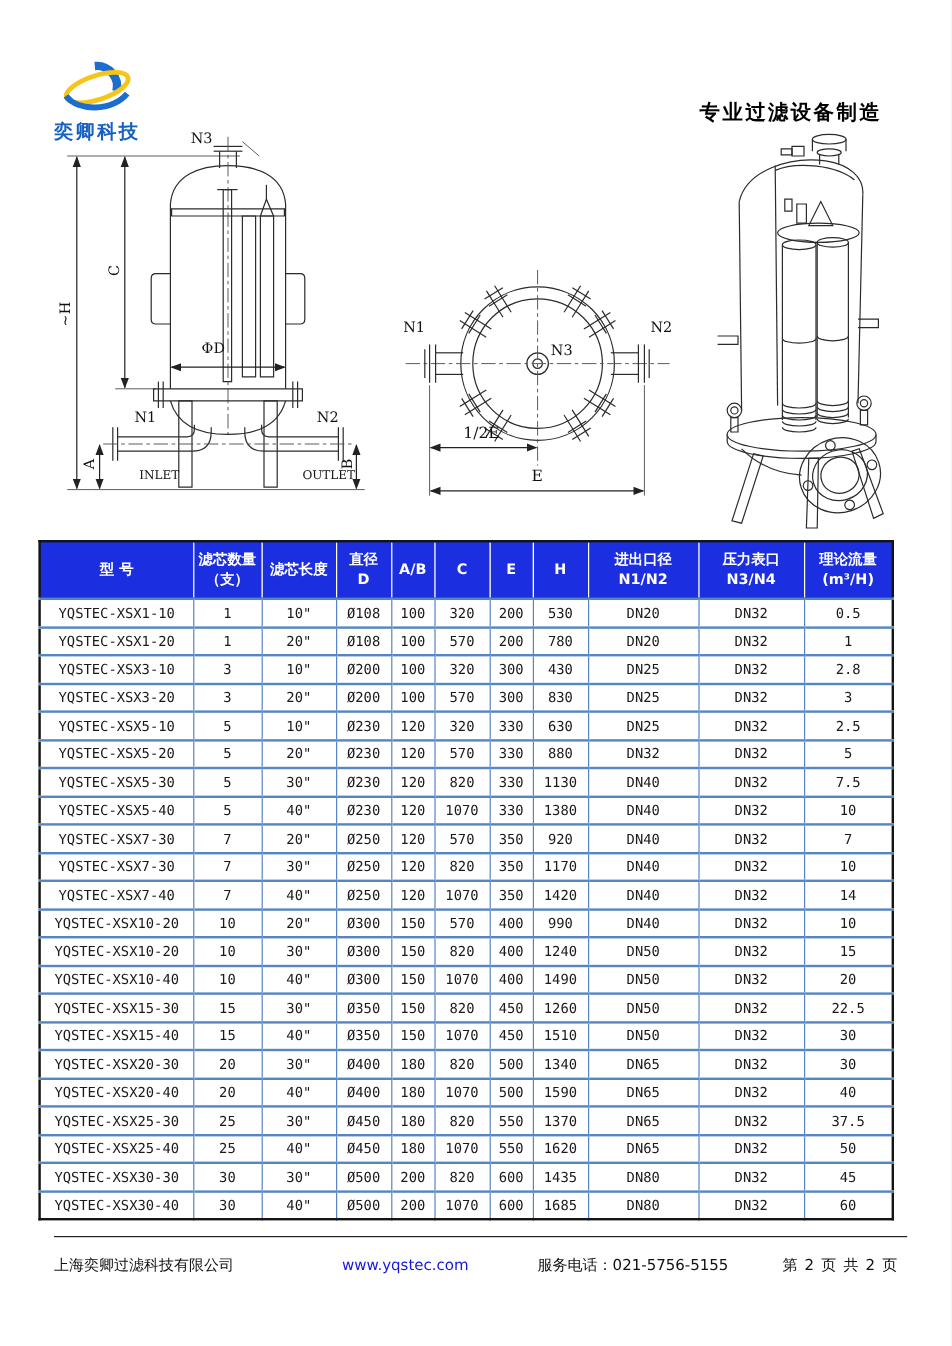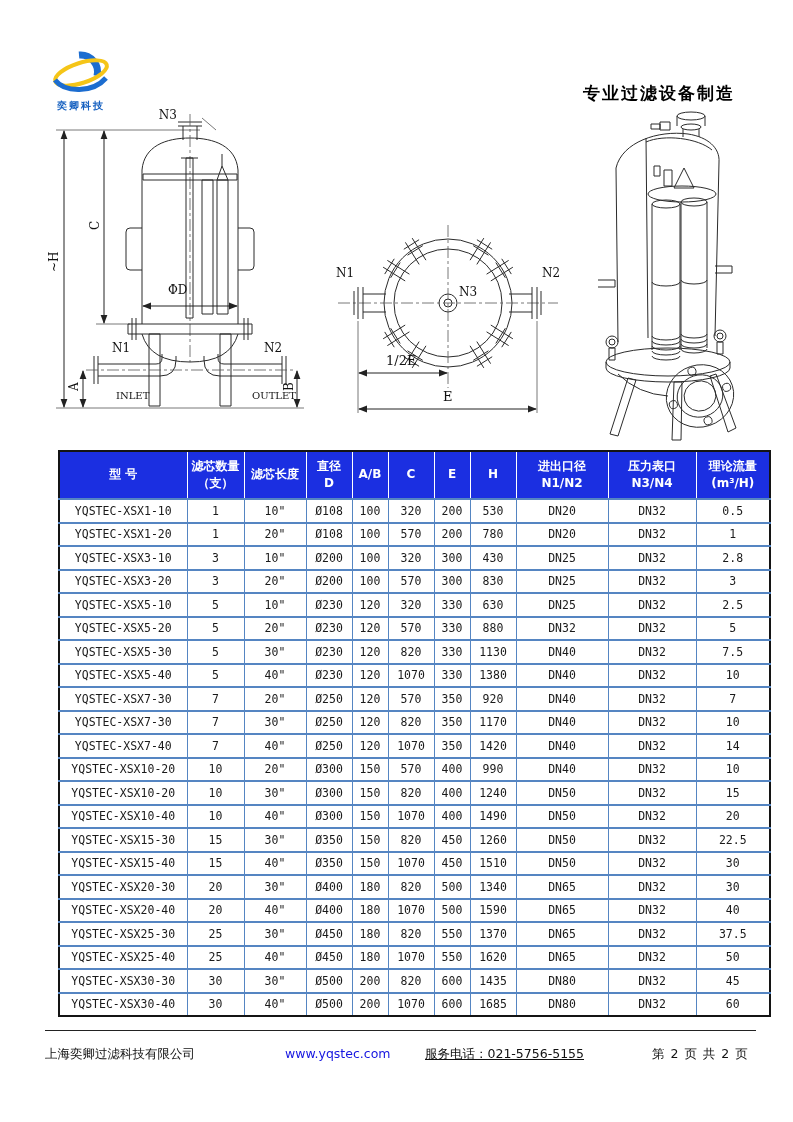--- a/index.html
+++ b/index.html
@@ -1,54 +1,54 @@
 <!DOCTYPE html>
 <html><head>
 <meta charset="utf-8">
 <style>
   html,body{margin:0;padding:0;background:#e8e8e8;}
   .page{position:relative;width:793px;height:1122px;background:#ffffff;margin:0 auto;
         font-family:"Liberation Sans",sans-serif;overflow:hidden;}
   
   .logo{position:absolute;left:36px;top:48px;width:90px;text-align:center;}
-  .logo-text{margin-top:1px;font-size:10px;font-weight:bold;color:#1560C0;letter-spacing:2px;
+  .logo-text{margin-top:1px;font-size:16px;font-weight:bold;color:#1560C0;letter-spacing:2px;
              font-family:"DejaVu Sans",sans-serif;}
   
   .slogan{position:absolute;left:583px;top:82px;font-size:17px;font-weight:bold;color:#000000;
           letter-spacing:2px;font-family:Liberation Sans, sans-serif;}
   
   svg.dwg{position:absolute;overflow:visible;}
   .dwg *{vector-effect:non-scaling-stroke;}
   .ln{stroke:#2b2b2b;stroke-width:1;fill:none;}
   .thin{stroke:#555;stroke-width:0.8;fill:none;}
   .cl{stroke:#555;stroke-width:0.8;fill:none;stroke-dasharray:12 3 3 3;}
   .dim{stroke:#222;stroke-width:1;fill:none;}
   .lbl{fill:#111;stroke:none;font-family:"DejaVu Serif",serif;font-size:12px;}
   .lbl-sm{fill:#111;stroke:none;font-family:"DejaVu Serif",serif;font-size:10px;}
   .dwg-front{left:50px;top:110px;}
   .dwg-topv{left:330px;top:213px;}
   .dwg-iso{left:588px;top:104px;}
   
-  table.spec{position:absolute;left:58px;top:450px;width:711px;border-collapse:collapse;
+  table.spec{position:absolute;left:32px;top:450px;width:711px;border-collapse:collapse;
              table-layout:fixed;border:2px solid #141414;}
   table.spec th{background:#1B2FE1;color:#ffffff;font-size:12px;font-weight:bold;height:46px;
                 border:1px solid #ffffff;border-bottom:1px solid #141414;line-height:1.45;
                 padding:0;font-family:"DejaVu Sans",sans-serif;}
   table.spec th:first-child{border-left:1px solid #1B2FE1;}
   table.spec th:last-child{border-right:1px solid #1B2FE1;margin-left:40px;}
   table.spec td{height:21.5px;text-align:center;vertical-align:middle;font-size:11.5px;
                 color:#1a1a1a;border:1px solid #5585C2;border-top:2px solid #5585C2;
                 padding:0;font-family:"DejaVu Sans Mono",monospace;white-space:nowrap;overflow:hidden;}
   
   .footer-line{position:absolute;left:45px;top:1030px;width:711px;border-top:1.5px solid #222;}
   .footer span{position:absolute;top:1046px;font-size:12.5px;color:#111;
                font-family:"DejaVu Sans",sans-serif;}
   .f-company{left:45px;}
   .f-site{left:285px;color:#1515E0 !important;cursor:pointer;}
-  .f-phone{left:425px;text-decoration:underline;}
+  .f-phone{left:448px;}
   .f-page{left:628px;letter-spacing:1px;margin-left:24px;}
 </style>
 </head>
 <body>
 
 <div class="page">
 
   <svg width="0" height="0" style="position:absolute" aria-hidden="true">
     <defs>
       <marker id="arw" viewBox="0 0 10 10" refX="9" refY="5" markerWidth="9" markerHeight="9" orient="auto-start-reverse">

